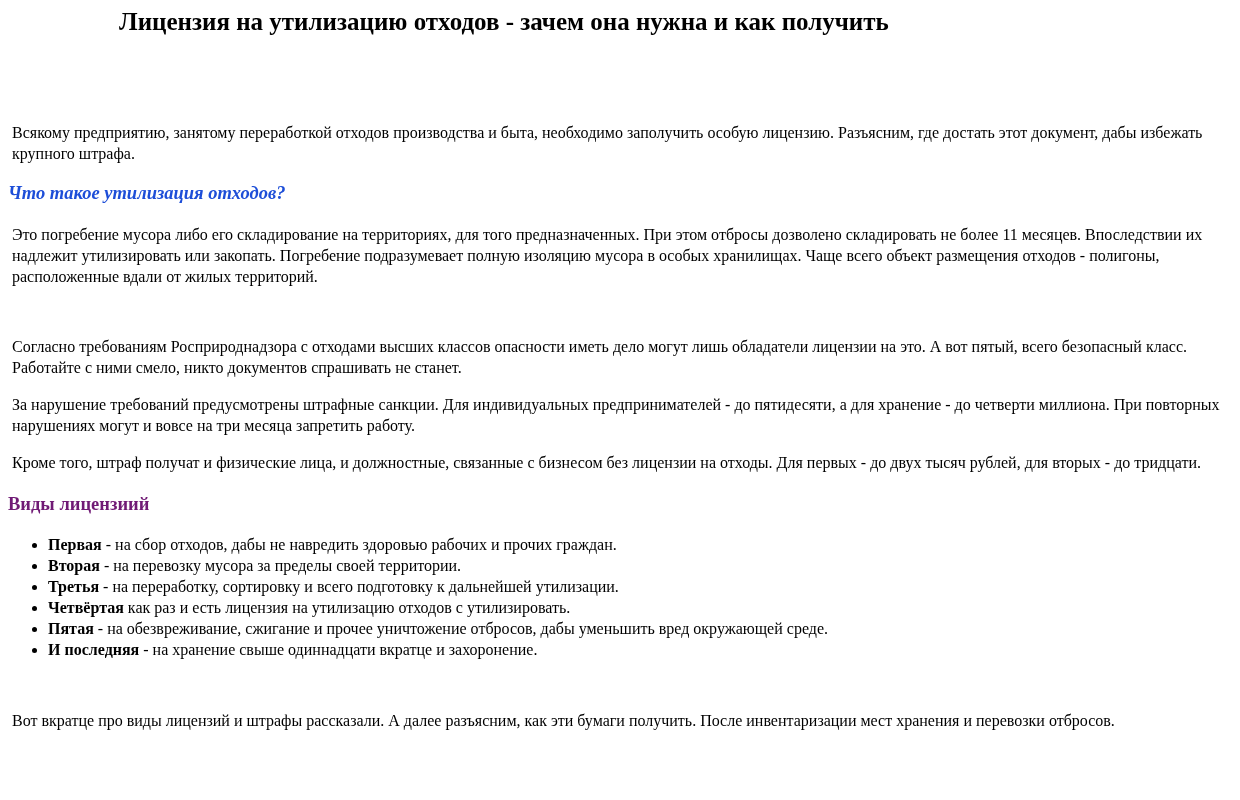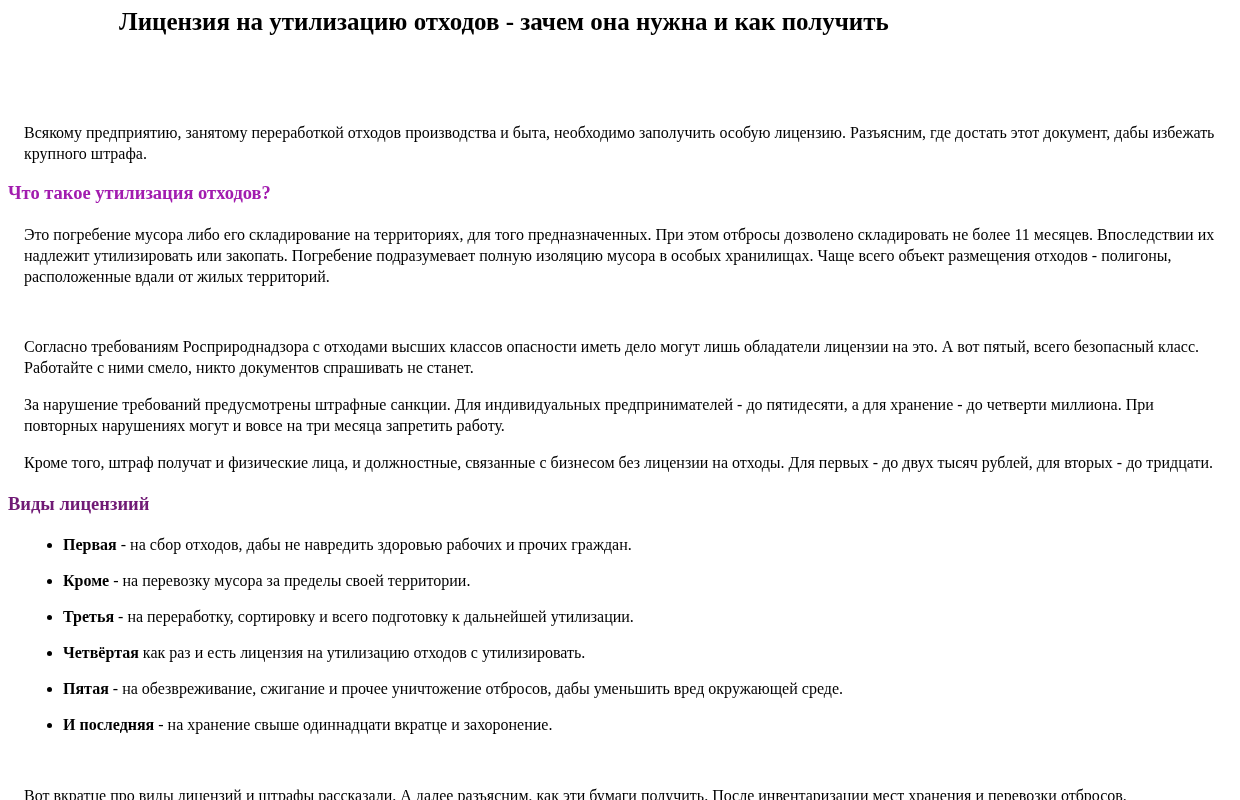--- a/index.html
+++ b/index.html
@@ -12,66 +12,66 @@
     font-size: 16px;
     line-height: 21px;
     color: #000000;
   }
   .doc-title {
     font-size: 25px;
     line-height: 24px;
     font-weight: bold;
     margin: 2px 0 0 111px;
   }
-  p { margin: 16px; }
+  p { margin: 4px; }
   .intro-paragraph   { margin-top: 88px; }
   .section-heading {
     font-size: 18.5px;
     line-height: 22px;
     font-weight: bold;
     margin: 18px 0 0 0;
   }
   .section-heading-2 { margin-top: 20px; }
   .body-paragraph    { margin-top: 20px; }
   .gap-large         { margin-top: 49px; }
   .after-gap         { margin-top: 16px; }
   ul.license-list {
     margin: 19px 0 0 0;
     padding: 0 0 0 40px;
     list-style-type: disc;
   }
   ul.license-list li {
-    margin: 15px;
+    margin: 0;
     padding: 0;
     line-height: 21px;
   }
   .outro-paragraph { margin-top: 50px; }
   b.lead { font-weight: bold; }
 </style>
 </head>
 <body>
 
 <h1 class="doc-title">Лицензия на утилизацию отходов - зачем она нужна и как получить</h1>
 
 <p class="intro-paragraph">Всякому предприятию, занятому переработкой отходов производства и быта, необходимо заполучить особую лицензию. Разъясним, где достать этот документ, дабы избежать крупного штрафа.</p>
 
-<h3 class="section-heading heading-blue" style="color: #a21caf;">Что такое утилизация отходов?</h3>
+<h3 class="section-heading heading-blue" style="color: #1d4ed8; font-style: italic;">Что такое утилизация отходов?</h3>
 
 <p class="body-paragraph">Это погребение мусора либо его складирование на территориях, для того предназначенных. При этом отбросы дозволено складировать не более 11 месяцев. Впоследствии их надлежит утилизировать или закопать. Погребение подразумевает полную изоляцию мусора в особых хранилищах. Чаще всего объект размещения отходов - полигоны, расположенные вдали от жилых территорий.</p>
 
 <p class="gap-large">Согласно требованиям Росприроднадзора с отходами высших классов опасности иметь дело могут лишь обладатели лицензии на это. А вот пятый, всего безопасный класс. Работайте с ними смело, никто документов спрашивать не станет.</p>
 
 <p class="after-gap">За нарушение требований предусмотрены штрафные санкции. Для индивидуальных предпринимателей - до пятидесяти, а для хранение - до четверти миллиона. При повторных нарушениях могут и вовсе на три месяца запретить работу.</p>
 
 <p class="after-gap">Кроме того, штраф получат и физические лица, и должностные, связанные с бизнесом без лицензии на отходы. Для первых - до двух тысяч рублей, для вторых - до тридцати.</p>
 
 <h3 class="section-heading section-heading-2 heading-blue" style="color: #701a75;">Виды лицензиий</h3>
 
 <ul class="license-list">
   <li><b class="lead">Первая</b><span> - на сбор отходов, дабы не навредить здоровью рабочих и прочих граждан.</span></li>
-  <li><b class="lead">Кроме</b><span> - на перевозку мусора за пределы своей территории.</span></li>
+  <li><b class="lead">Вторая</b><span> - на перевозку мусора за пределы своей территории.</span></li>
   <li><b class="lead">Третья</b><span> - на переработку, сортировку и всего подготовку к дальнейшей утилизации.</span></li>
   <li><b class="lead">Четвёртая</b><span> как раз и есть лицензия на утилизацию отходов с утилизировать.</span></li>
   <li><b class="lead">Пятая</b><span> - на обезвреживание, сжигание и прочее уничтожение отбросов, дабы уменьшить вред окружающей среде.</span></li>
   <li><b class="lead">И последняя</b><span> - на хранение свыше одиннадцати вкратце и захоронение.</span></li>
 </ul>
 
 <p class="outro-paragraph">Вот вкратце про виды лицензий и штрафы рассказали. А далее разъясним, как эти бумаги получить. После инвентаризации мест хранения и перевозки отбросов.</p>
 
 </body></html>

